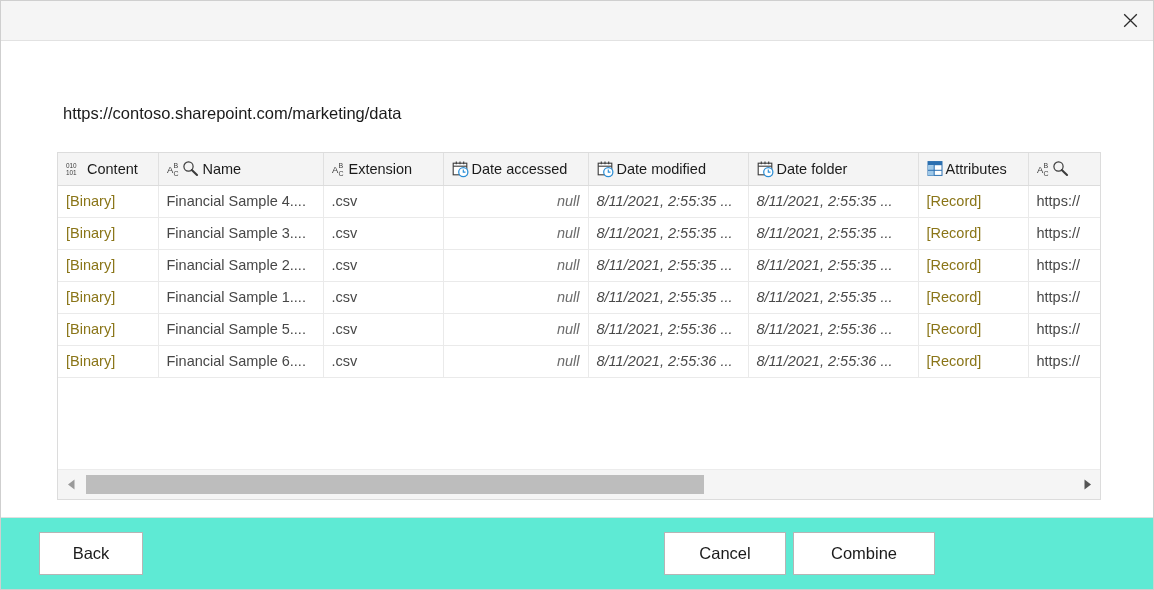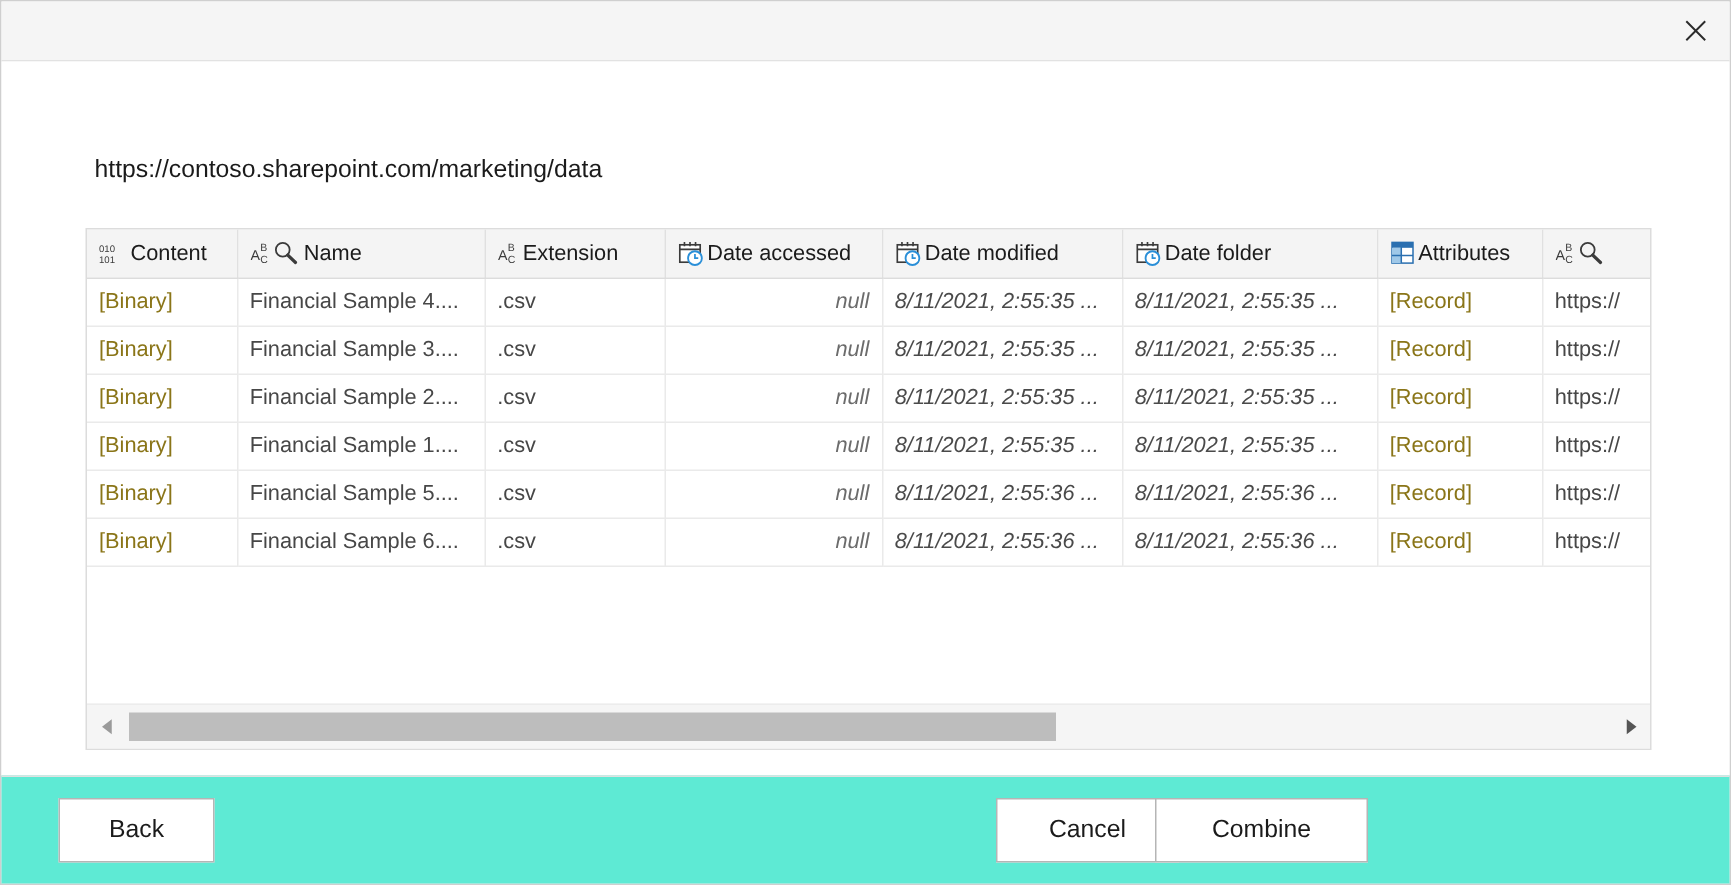--- a/index.html
+++ b/index.html
@@ -209,21 +209,21 @@
     font-size: 16.5px;
     cursor: pointer;
     box-sizing: border-box;
     padding: 0;
     display: flex;
     align-items: center;
     justify-content: center;
   }
   .btn-back      { left: 38px;  width: 104px; }
   .btn-cancel    { left: 622px; width: 122px; margin-left: 41px; }
-  .btn-combine   { left: 769px; width: 142px; }
+  .btn-combine   { left: 792px; width: 142px; }
   .btn-transform {
     left: 934px;
     width: 182px;
     background: #f0c419;
     border: 1px solid #f0c419;
     color: #1b1b1b;
   }
 </style>
 </head>
 <body>

